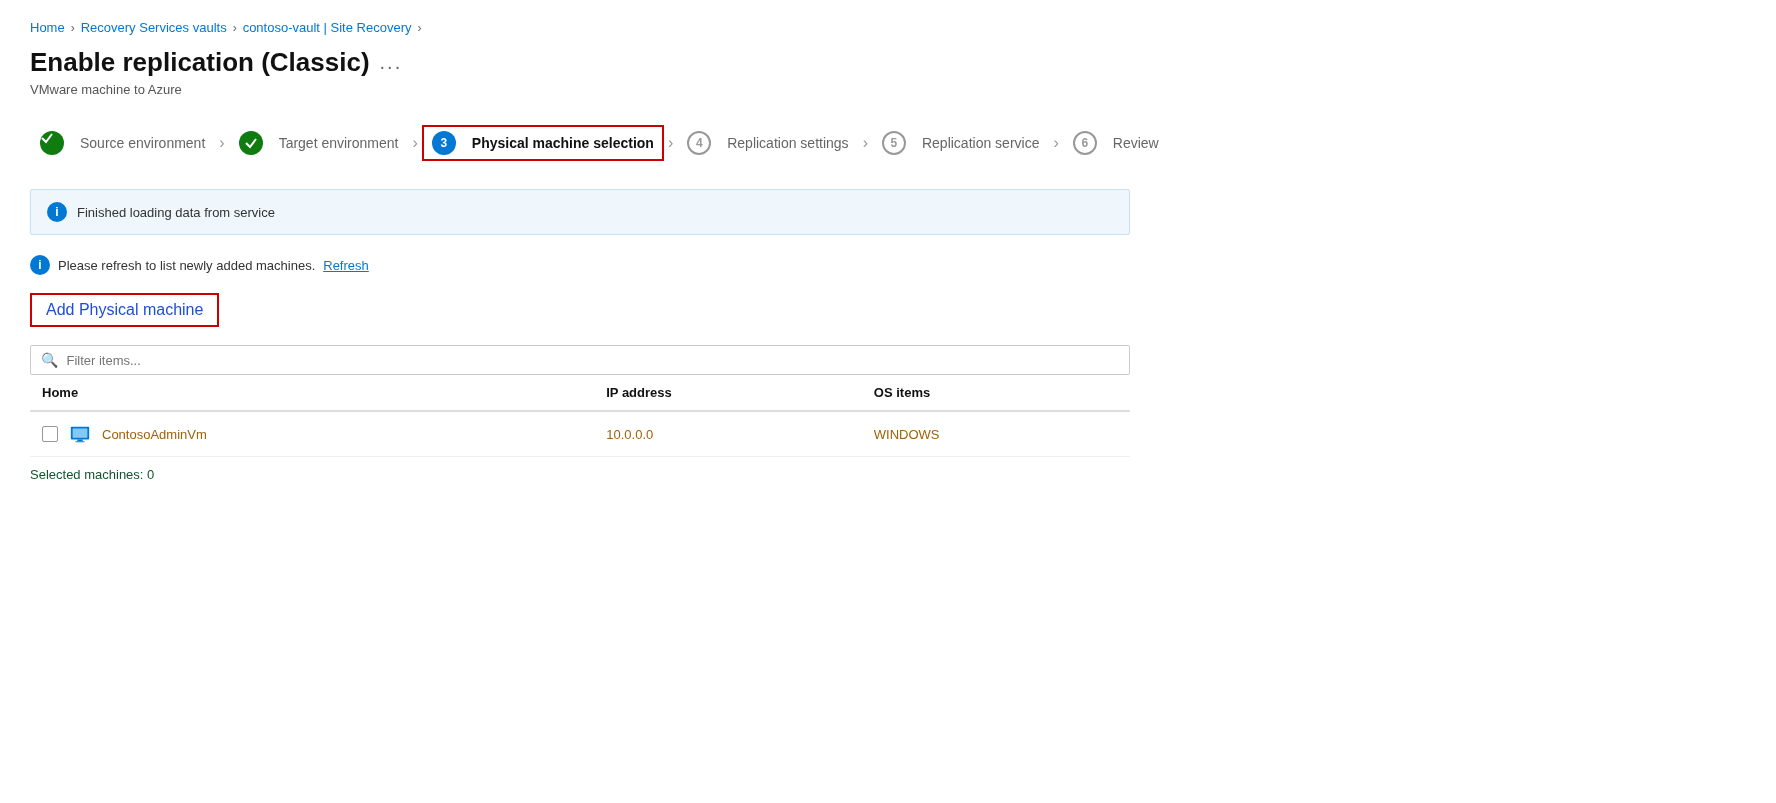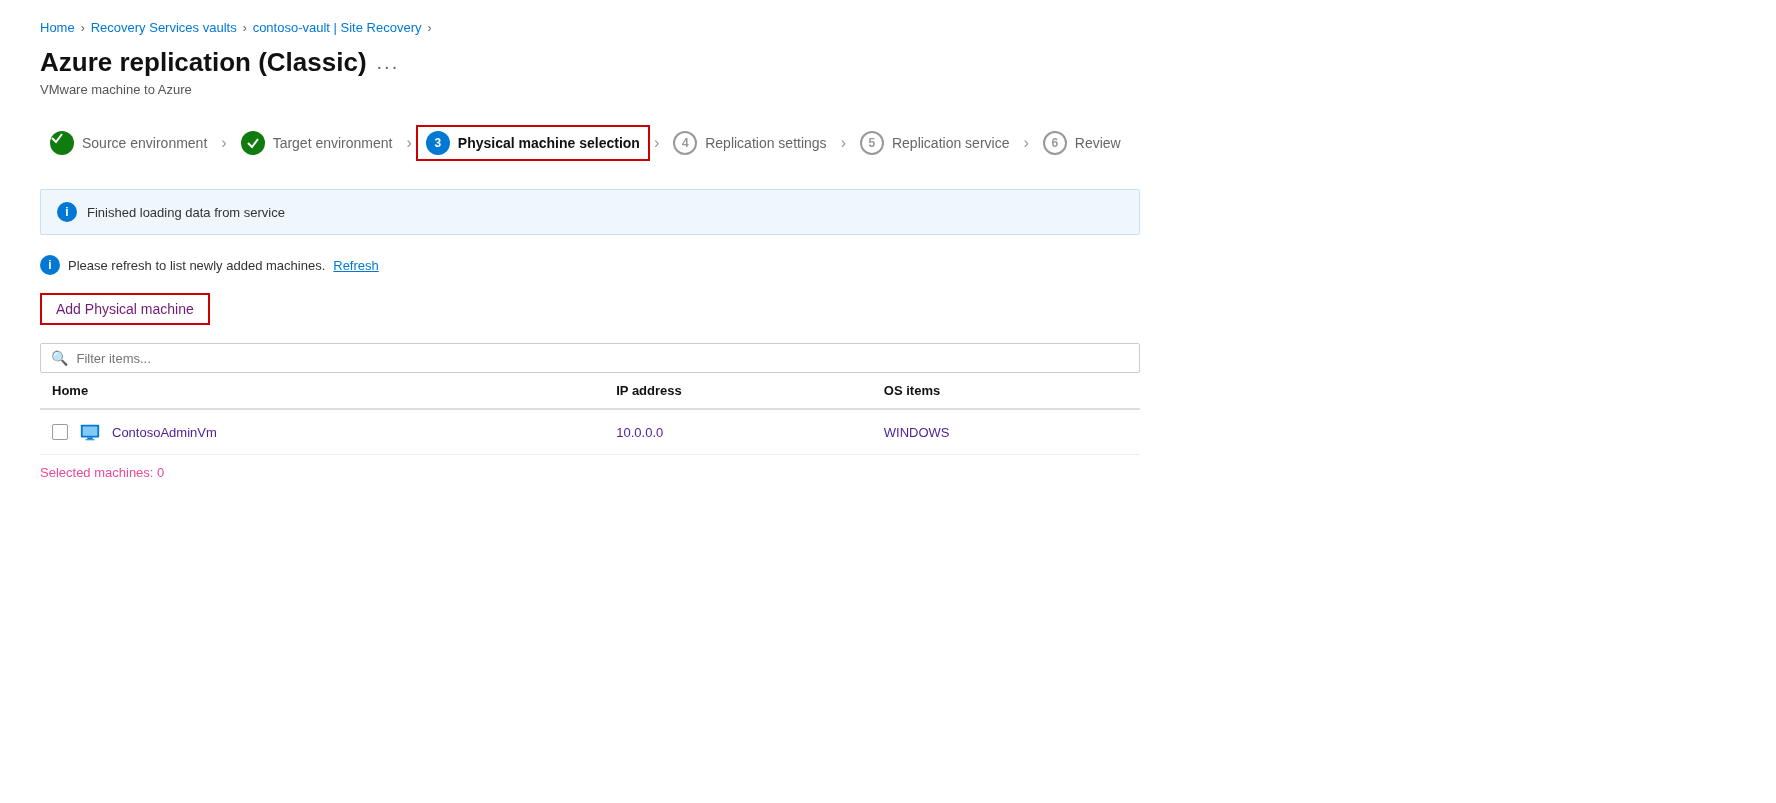--- a/index.html
+++ b/index.html
@@ -3,21 +3,21 @@
   <meta charset="utf-8">
   <style>
     * { box-sizing: border-box; margin: 0; padding: 0; }
     body {
       font-family: 'Segoe UI', Arial, sans-serif;
       background: #fff;
       color: #333;
       font-size: 14px;
     }
     .page {
-      padding: 20px 40px;
+      padding: 20px 30px;
       max-width: 1776px;
     }
     .breadcrumb {
       display: flex;
       align-items: center;
       gap: 6px;
       font-size: 13px;
       color: #0078d4;
       margin-bottom: 12px;
     }
@@ -53,21 +53,21 @@
     .stepper {
       display: flex;
       align-items: center;
       gap: 0;
       margin-bottom: 28px;
       flex-wrap: nowrap;
     }
     .step {
       display: flex;
       align-items: center;
-      gap: 8px;
+      gap: 16px;
       font-size: 14px;
       color: #666;
       white-space: nowrap;
       padding: 6px 10px;
     }
     .step.active {
       border: 2px solid #c00;
       color: #111;
       font-weight: 600;
       padding: 4px 8px;
@@ -141,23 +141,23 @@
     .refresh-link {
       color: #0078d4;
       cursor: pointer;
       text-decoration: underline;
     }
     
     .add-machine-btn {
       display: inline-block;
       border: 2px solid #c00;
       background: transparent;
-      color: #701a75;
+      color: #1d4ed8;
       padding: 6px 14px;
-      font-size: 14px;
+      font-size: 16px;
       cursor: pointer;
       margin-bottom: 18px;
       font-weight: 500;
       text-align: right;
     }
     
     .filter-row {
       display: flex;
       align-items: center;
       border: 1px solid #ccc;
@@ -189,21 +189,21 @@
     .machine-table th {
       text-align: left;
       padding: 10px 12px;
       font-size: 13px;
       font-weight: 600;
       color: #111;
     }
     .machine-table td {
       padding: 10px 12px;
       font-size: 13px;
-      color: #4c1d95;
+      color: #a16207;
       border-bottom: 1px solid #eee;
       vertical-align: middle;
       margin-top: 8px;
     }
     .machine-row-cell {
       display: flex;
       align-items: center;
       gap: 10px;
     }
     .vm-checkbox {
@@ -220,21 +220,21 @@
       width: 24px;
       height: 24px;
       flex-shrink: 0;
       display: flex;
       align-items: center;
       justify-content: center;
     }
     .vm-icon svg { width: 22px; height: 22px; }
     .selected-count {
       font-size: 13px;
-      color: #ec4899;
+      color: #14532d;
       margin-top: 10px;
       max-width: 1100px;
     }
     .checkmark-svg { display: inline-block; }
   </style>
 </head>
 <body>
 
 <div class="page">
 
@@ -243,21 +243,21 @@
     <a>Home</a>
     <span class="separator">›</span>
     <a>Recovery Services vaults</a>
     <span class="separator">›</span>
     <a>contoso-vault | Site Recovery</a>
     <span class="separator">›</span>
   </div>
 
   
   <div class="page-title-row">
-    <h1 class="page-title">Azure replication (Classic)</h1>
+    <h1 class="page-title">Enable replication (Classic)</h1>
     <span class="more-dots">...</span>
   </div>
   <div class="page-subtitle">VMware machine to Azure</div>
 
   
   <div class="stepper">
 
     <div class="step">
       <span class="step-badge complete checkmark-svg">
         <svg width="14" height="14" viewBox="0 0 14 14" fill="none">

